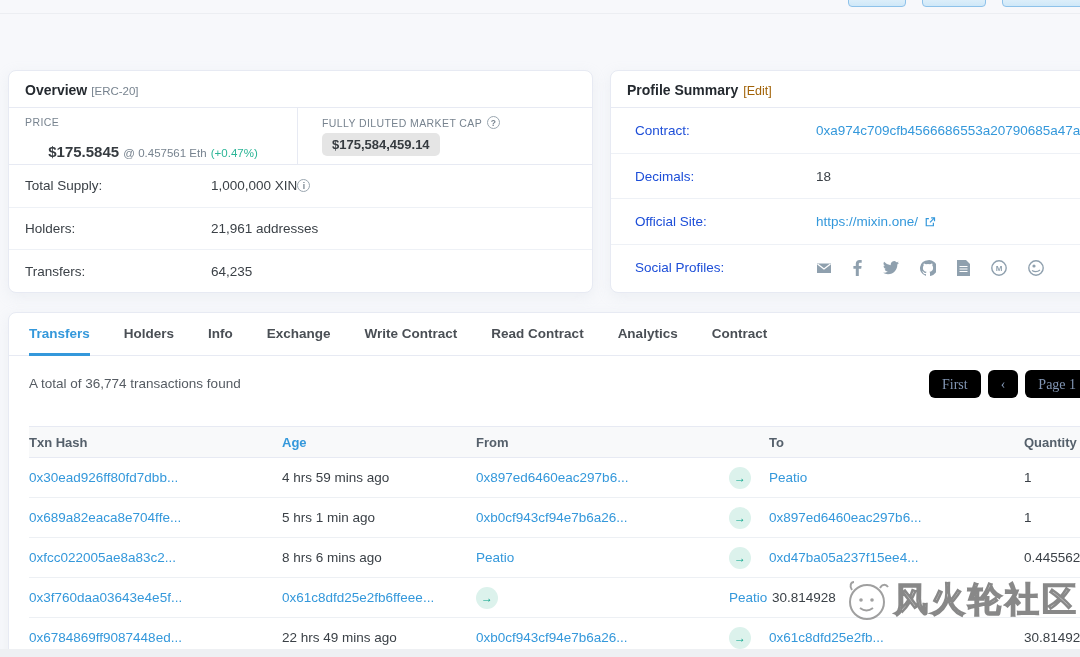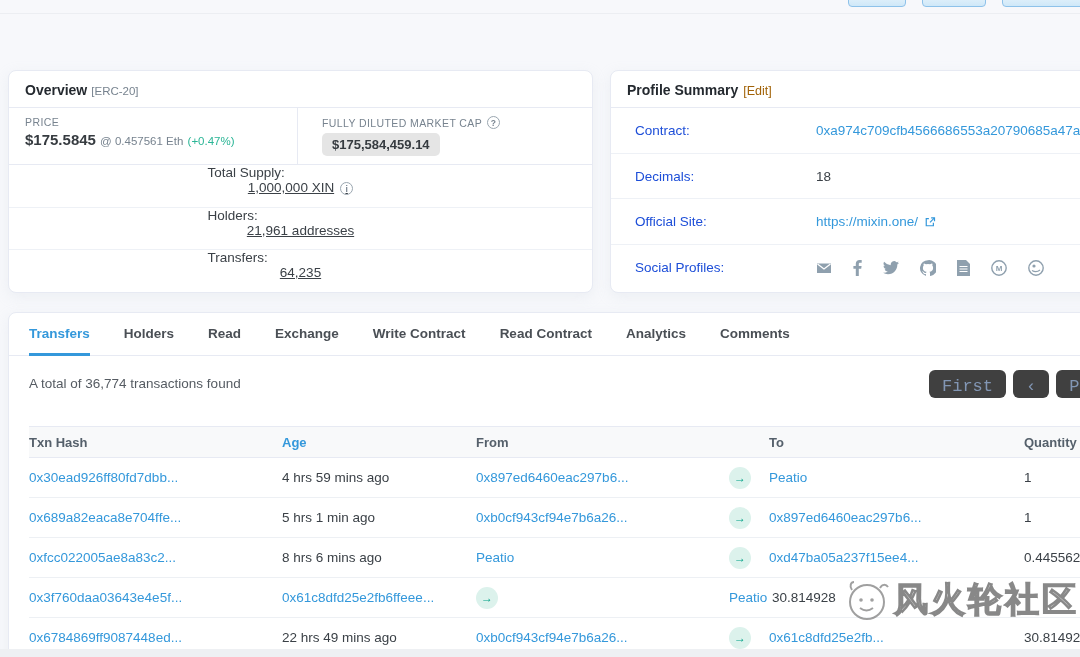--- a/index.html
+++ b/index.html
@@ -28,31 +28,31 @@
                  font-size:14px; font-weight:bold; color:#24292f; }
   .card-header .badge-txt { font-weight:normal; font-size:11.5px; color:#77838f; margin-left:4px; }
   .card-header .edit-link { font-weight:normal; font-size:12.5px; color:#a16207; margin-left:5px; }
 
   
   .price-section { display:flex; border-bottom:1px solid #e7eaf3; height:57px; }
   .price-left { width:289px; padding:8px 16px; border-right:1px solid #e7eaf3; }
   .price-right { flex:1; padding:8px 0 8px 24px; }
   .mini-label { font-size:10.5px; letter-spacing:.4px; color:#77838f; display:flex;
                 align-items:center; gap:5px; }
-  .price-line { margin-top:3px; font-size:15px; font-weight:bold; color:#363b40; }
+  .price-line { margin-top:15px; font-size:15px; font-weight:bold; color:#363b40;text-align:center; }
   .price-line .eth { font-size:11.5px; font-weight:normal; color:#77838f; }
   .price-line .chg { font-size:11.5px; font-weight:normal; color:#2bb596; }
   .mcap-pill { display:inline-block; margin-top:4px; background:#e5e5e5; border-radius:5px;
                padding:4px 10px; font-size:13px; font-weight:bold; color:#363b40; }
 
   .ov-row { display:flex; align-items:center; padding:0 16px; height:42.5px;
-            border-bottom:1px solid #eef1f6; font-size:13.5px;flex-direction:column; }
+            border-bottom:1px solid #eef1f6; font-size:13.5px; }
   .ov-row:last-child { border-bottom:none; }
   .ov-label { width:186px; color:#3b4147; }
-  .ov-value { color:#3b4147; display:flex; align-items:flex-end; gap:6px;text-decoration:underline; }
+  .ov-value { color:#3b4147; display:flex; align-items:center; gap:0; }
 
   
   .pf-row { display:flex; align-items:center; padding:0 24px 0 24px; height:45.7px;
             border-bottom:1px solid #eef1f6; font-size:13.5px; }
   .pf-row:last-child { border-bottom:none; }
   .pf-label { width:181px; color:#1d4ed8; }
   .pf-value { color:#3b4147; white-space:nowrap; display:flex; align-items:center; gap:6px; }
   a.lnk, .lnk { color:#3498db; text-decoration:none; cursor:pointer; }
   .social-row { display:flex; align-items:center; gap:21px; color:#8fa0ae; }
   .social-row .sicon { display:inline-flex; cursor:pointer; }
@@ -65,23 +65,23 @@
   .tabs { display:flex; align-items:stretch; gap:34px; padding:0 20px; height:43px;
           border-bottom:1px solid #e7eaf3; }
   .tab { display:flex; align-items:center; font-size:13.5px; font-weight:bold; color:#4a4f55;
          border-bottom:3px solid transparent; margin-bottom:-1px; cursor:pointer; }
   .tab.active { color:#3498db; border-bottom-color:#3498db; }
 
   .main-content { padding:14px 20px 0; }
   .summary-row { position:relative; height:34px; }
   .summary-text { font-size:13.5px; color:#555b62; line-height:28px; }
   .pagination { position:absolute; left:900px; top:0; display:flex; gap:7px; }
-  .page-btn { background:#404040; color:#8296b4; border:none; border-radius:6px;
-              font-size:17px; padding:7px 13px; height:28px; white-space:nowrap;
-              cursor:pointer; font-family:Liberation Mono, monospace; }
+  .page-btn { background:#000000; color:#8296b4; border:none; border-radius:6px;
+              font-size:14px; padding:7px 13px; height:28px; white-space:nowrap;
+              cursor:pointer; font-family:Liberation Serif, serif; }
   .page-btn.page-indicator { width:150px; text-align:left; }
 
   
   .tbl { margin-top:22px; }
   .trow { display:grid; grid-template-columns:253px 194px 253px 40px 252px 1fr;
           align-items:center; height:40px; border-bottom:1px solid #edf0f4;
           font-size:13.5px; white-space:nowrap; }
   .trow.thead { height:32px; background:#f8f9fa; border-top:1px solid #e7eaf3;
                 border-bottom:1px solid #e7eaf3; font-size:13px; font-weight:bold;
                 color:#55606b; }
@@ -221,26 +221,26 @@
             </svg>
         </span>
       </div>
     </div>
   </div>
 
   <div class="card card-main">
     <div class="tabs">
       <div class="tab active">Transfers</div>
       <div class="tab">Holders</div>
-      <div class="tab">Read</div>
+      <div class="tab">Info</div>
       <div class="tab">Exchange</div>
       <div class="tab">Write Contract</div>
       <div class="tab">Read Contract</div>
       <div class="tab">Analytics</div>
-      <div class="tab">Comments</div>
+      <div class="tab">Contract</div>
     </div>
 
     <div class="main-content">
       <div class="summary-row">
         <div class="summary-text">A total of 36,774 transactions found</div>
         <div class="pagination">
           <button class="page-btn">First</button>
           <button class="page-btn">‹</button>
           <button class="page-btn page-indicator">Page 1 of 14</button>
         </div>

